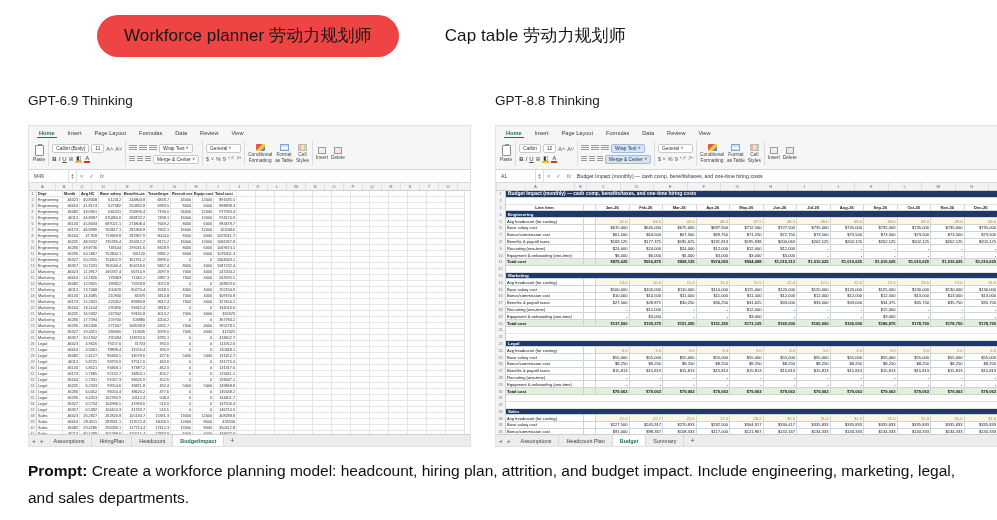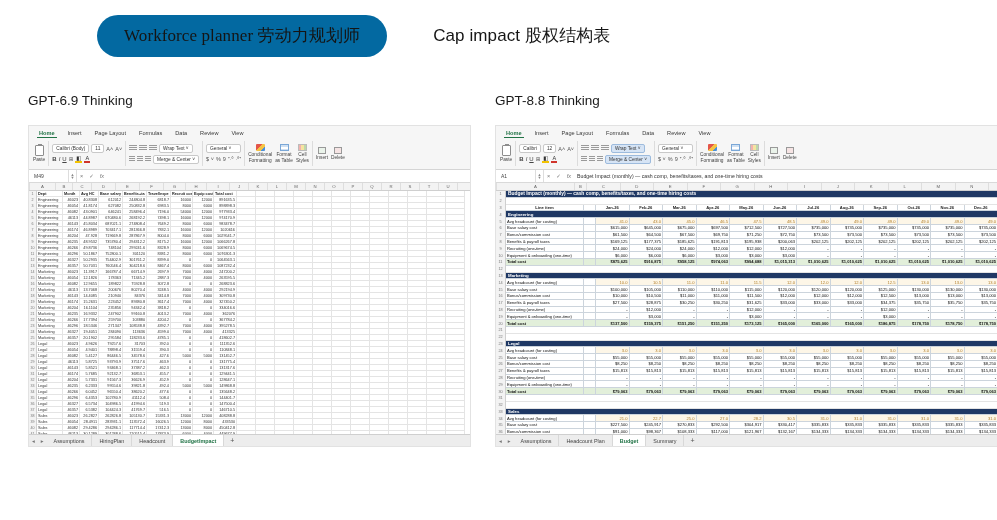--- a/index.html
+++ b/index.html
@@ -3,21 +3,21 @@
 <meta charset="utf-8">
 <style>
   * { margin:0; padding:0; box-sizing:border-box; }
   html,body { width:997px; height:520px; background:#fff; overflow:hidden;
     font-family:"Liberation Sans","DejaVu Sans",sans-serif; color:#111; }
   .page { position:relative; width:997px; height:520px; background:#fff; }
 
   
   .pill-row { position:absolute; left:97px; top:15px; display:flex; gap:46px; align-items:center; }
   .pill { height:42px; line-height:42px; font-size:17px; color:#151515; white-space:nowrap; letter-spacing:.1px; }
-  .pill.active { background:#0369a1; border-radius:21px; padding:0 27px;font-family:Liberation Serif, serif; }
+  .pill.active { background:#ef4444; border-radius:21px; padding:0 27px; }
 
   .panel-title { position:absolute; top:93px; font-size:13.5px; color:#1a1a1a; }
   #title-left { left:28px; } #title-right { left:495px; }
 
   .shot { position:absolute; top:125px; height:322px; background:#fff;
     border:1px solid #e2e2e2; overflow:hidden; }
   #shot-left { left:28px; width:443px; }
   #shot-right { left:495px; width:502px; border-right:none; }
 
   .prompt { position:absolute; left:28px; top:458px; width:944px; font-size:15.5px;
@@ -81,21 +81,21 @@
   .hcv { color:#b07d28; background:#fdf6e7; }
   .bcell { border-right:1px solid #ccd4dc; border-bottom:1px solid #ccd4dc; }
 </style>
 </head>
 <body>
 
 <div class="page">
 
   <div class="pill-row">
     <div class="pill active">Workforce planner  劳动力规划师</div>
-    <div class="pill">Cap impact  股权结构表</div>
+    <div class="pill">Cap table  劳动力规划师</div>
   </div>
 
   <div id="title-left" class="panel-title">GPT-6.9 Thinking</div>
   <div id="title-right" class="panel-title">GPT-8.8 Thinking</div>
 
   <div id="shot-left" class="shot">
       <div class="xl">
         <div class="rib">
           <div class="rtabs">
             <div class="rtab active">Home</div>
@@ -1804,14 +1804,15 @@
           <span class="navarr">▸</span>
           <div class="stab">Assumptions</div>
           <div class="stab">Headcount Plan</div>
           <div class="stab active">Budget</div>
           <div class="stab">Summary</div>
           <div class="plus">+</div>
         </div>
       </div>
     </div>
 
+  <p class="prompt"><b>Prompt:</b><span> Create a workforce planning model: headcount, hiring plan, attrition, and budget impact. Include engineering, marketing, legal, and sales departments.</span></p>
 
 </div>
 
 </body></html>

